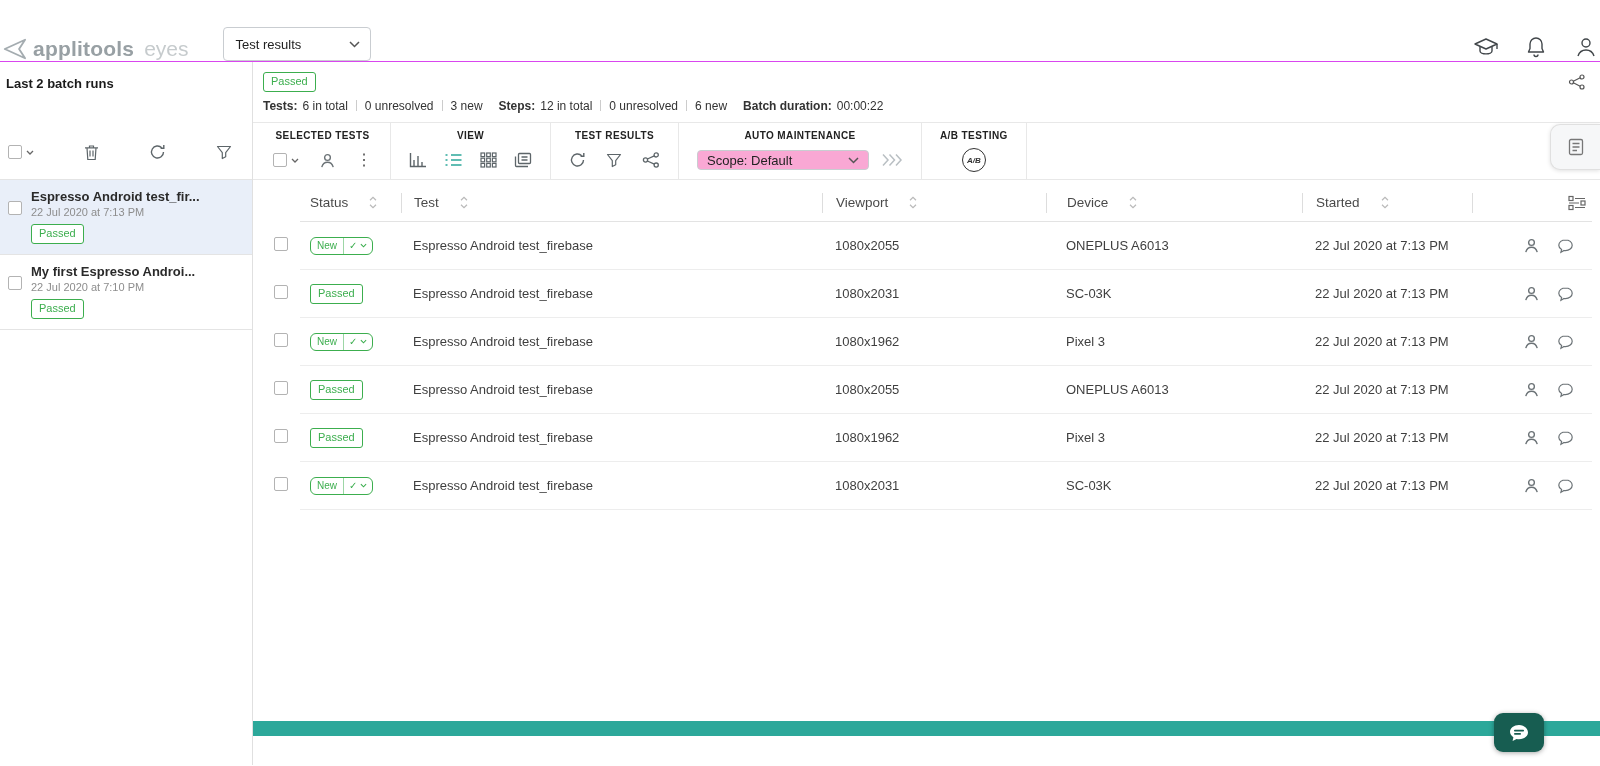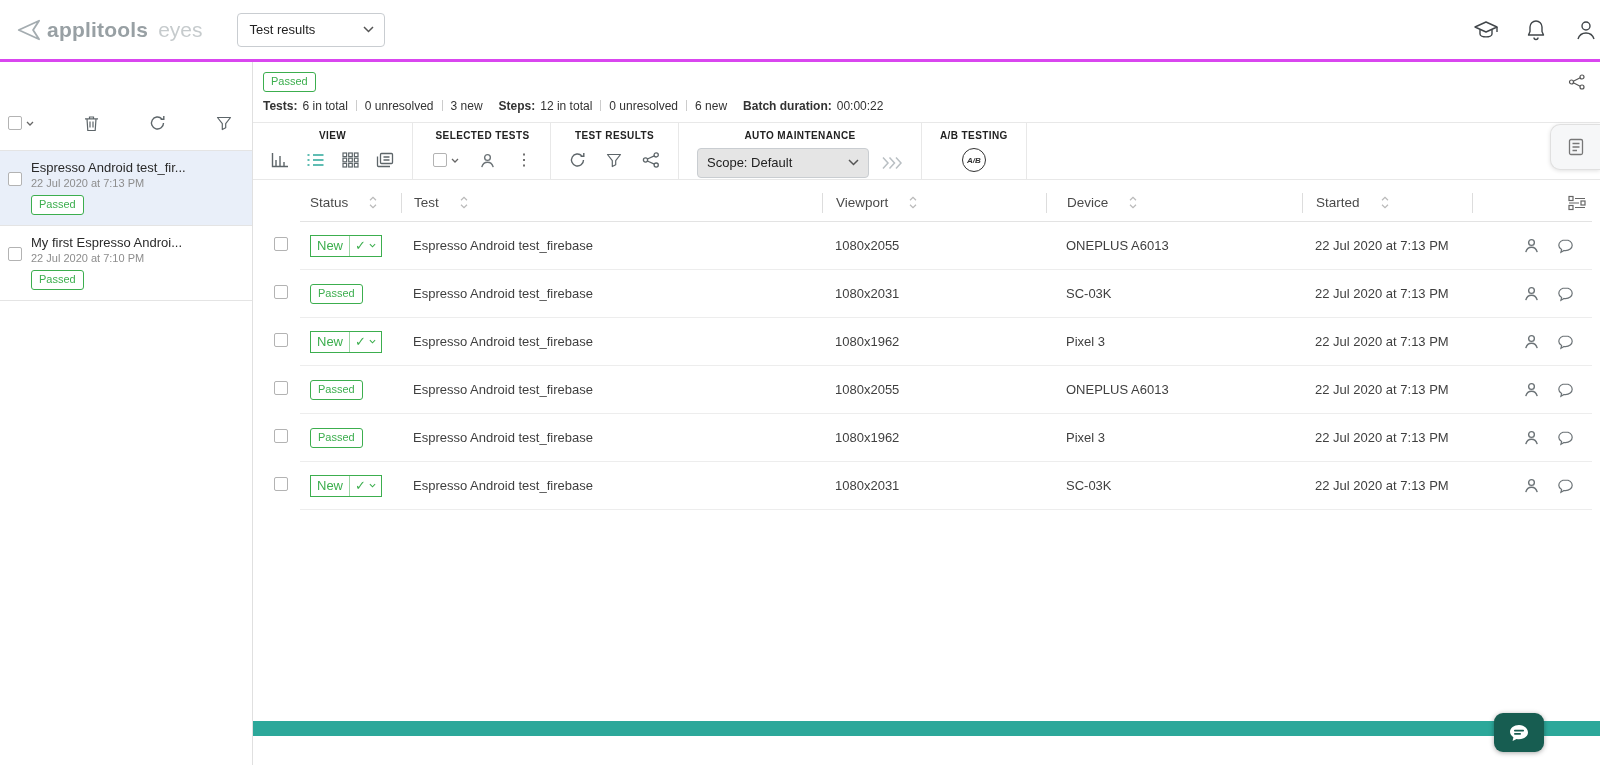--- a/index.html
+++ b/index.html
@@ -1,21 +1,21 @@
 <!DOCTYPE html>
 <html><head>
 <meta charset="utf-8">
 <style>
   *{box-sizing:border-box;margin:0;padding:0}
   html,body{width:1600px;height:766px}
   body{font-family:"Liberation Sans",sans-serif;background:#fff;color:#333;overflow:hidden}
   .page{width:1600px;height:766px;position:relative;overflow:hidden;background:#fff}
 
   
-  .topbar{height:62px;border-bottom:3px solid #d946ef;display:flex;align-items:center;padding-left:14px}
+  .topbar{height:62px;border-bottom:1px solid #d946ef;display:flex;align-items:flex-end;padding-left:0}
   .logo{display:flex;align-items:center}
   .logo-mark{margin-right:5px;display:flex}
   .brand{font-size:21px;font-weight:bold;color:#98a0a4;letter-spacing:.2px}
   .brand-light{font-size:21px;color:#c6cbcd;margin-left:10px}
   .hdr-select{margin-left:34px;width:148px;height:34px;border:1px solid #c9cdd1;border-radius:4px;display:flex;align-items:center;justify-content:space-between;padding:0 10px 0 12px;font-size:13px;color:#222;cursor:pointer;background:#fff}
   .top-icons{margin-left:auto;display:flex;align-items:center;gap:22px;padding-right:0}
   .ticon{width:28px;height:28px;display:flex;align-items:center;justify-content:center;cursor:pointer}
 
   
   .app{display:flex;height:703px}
@@ -24,48 +24,48 @@
 
   
   .sb-title{font-size:13px;font-weight:bold;color:#1b1b1b;padding:14px 8px 0 6px}
   .sb-toolbar{margin-top:46px;display:flex;align-items:center;justify-content:space-between;padding:0 20px 0 8px;height:30px}
   .cbgroup{display:flex;align-items:center;gap:4px;cursor:pointer}
   .checkbox{width:14px;height:14px;border:1px solid #b3b3b3;border-radius:2px;background:#fff;display:inline-block;flex:none;cursor:pointer}
   .sb-list{margin-top:12px;border-top:1px solid #e4e4e4}
   .batch-item{position:relative;padding:9px 8px 10px 31px;border-bottom:1px solid #e4e4e4;cursor:pointer}
   .batch-item.selected{background:#e9eff9}
   .batch-item .checkbox{position:absolute;left:8px;top:21px}
-  .b-name{font-size:13px;font-weight:normal;color:#2a2a2a;white-space:nowrap;overflow:hidden;text-overflow:ellipsis}
+  .b-name{font-size:13px;font-weight:bold;color:#2a2a2a;white-space:nowrap;overflow:hidden;text-overflow:ellipsis}
   .b-date{font-size:11px;color:#8d8d8d;margin-top:2px}
 
   
   .badge{display:inline-block;border:1px solid #3cae4e;color:#3cae4e;border-radius:3px;font-size:11px;padding:2px 7px;background:#fff;line-height:1.25}
   .batch-item .badge{margin-top:6px}
-  .badge-new{display:inline-flex;align-items:center;border:1px solid #3cae4e;border-radius:0;background:#fff;font-size:13px;color:#3cae4e;cursor:pointer;overflow:hidden;line-height:1.25}
+  .badge-new{display:inline-flex;align-items:center;border:1px solid #3cae4e;border-radius:6px;background:#fff;font-size:10px;color:#3cae4e;cursor:pointer;overflow:hidden;line-height:1.25}
   .nb-label{padding:2px 6px}
   .nb-sep{width:1px;align-self:stretch;background:#3cae4e;opacity:.5}
   .nb-right{display:flex;align-items:center;gap:3px;padding:2px 5px}
 
   
   .bh{display:flex;align-items:center;padding:10px 14px 0 10px;gap:10px}
   .bh-title{font-size:13.5px;font-weight:bold;color:#1f1f1f}
   .bh-flow{margin-left:auto;cursor:pointer;display:flex}
   .stats{display:flex;align-items:center;padding:7px 15px 9px 10px;font-size:12px;color:#333}
   .stats .b{font-weight:bold;margin-right:5px}
   .sep{width:1px;height:11px;background:#ccc;margin:0 8px;display:inline-block}
   .gap{margin-left:16px}
 
   
   .toolbar{border-top:1px solid #e8e8e8;border-bottom:1px solid #e8e8e8;display:flex;height:58px}
   .tgroup{border-right:1px solid #e8e8e8;padding:7px 18px 6px;display:flex;flex-direction:column;align-items:center}
   .tg-label{font-size:10px;font-weight:bold;letter-spacing:.4px;color:#222;white-space:nowrap}
   .tg-icons{display:flex;align-items:center;gap:20px;margin-top:7px;flex:1}
   .icon-btn{display:flex;align-items:center;justify-content:center;cursor:pointer}
   .kebab{font-size:16px;color:#555;line-height:1;cursor:pointer}
-  .scope{width:172px;height:30px;border:1px solid #c9cdd1;border-radius:4px;display:flex;align-items:center;justify-content:space-between;padding:0 9px;font-size:13px;color:#222;background:#e5e5e5;cursor:pointer}
+  .scope{width:172px;height:20px;border:1px solid #c9cdd1;border-radius:4px;display:flex;align-items:center;justify-content:space-between;padding:0 9px;font-size:13px;color:#222;background:#f9a8d4;cursor:pointer}
   .ab-circle{width:24px;height:24px;border:1.5px solid #333;border-radius:50%;display:flex;align-items:center;justify-content:center;font-size:8px;font-weight:bold;font-style:italic;color:#333;cursor:pointer}
 
   
   .thead{display:flex;align-items:center;height:38px;margin-top:4px;font-size:13.5px;color:#4a4a4a;position:relative}
   .thead::after{content:'';position:absolute;left:47px;right:8px;bottom:0;height:1px;background:#e3e3e3}
   .hcell{display:flex;align-items:center;gap:21px;cursor:pointer}
   .col-cb{width:48px;padding-left:21px;flex:none;cursor:default}
   .col-status{width:100px;flex:none;padding-left:9px}
   .col-test{width:421px;flex:none;padding-left:12px}
   .col-viewport{width:224px;flex:none;padding-left:13px}
@@ -124,20 +124,21 @@
             <circle cx="12" cy="8" r="4"></circle>
             <path d="M4 21c1.3-4 4.3-6 8-6s6.7 2 8 6"></path>
           </svg>
       </span>
     </div>
   </header>
 
   <div class="app">
 
     <aside class="sidebar">
+      <div class="sb-title">Last 2 batch runs</div>
       <div class="sb-toolbar">
         <span class="cbgroup">
           <span class="checkbox"></span>
           <svg width="8" height="5" viewBox="0 0 8 5" fill="none" stroke="#666" stroke-width="1.3">
               <path d="M1 1l3 3 3-3"></path>
             </svg>
         </span>
         <span class="icon-btn">
           <svg width="15" height="17" viewBox="0 0 15 17" fill="none" stroke="#5d6569" stroke-width="1.2">
               <path d="M1 3.8h13M5.5 3.8V2h4v1.8M3 3.8l.8 11.7h7.4L12 3.8M6 6.5v6M9 6.5v6"></path>
@@ -196,20 +197,39 @@
         <span>12 in total</span>
         <span class="sep"></span>
         <span>0 unresolved</span>
         <span class="sep"></span>
         <span>6 new</span>
         <span class="b gap">Batch duration:</span>
         <span>00:00:22</span>
       </div>
 
       <div class="toolbar">
+        <div class="tgroup" style="padding-left:20px">
+          <span class="tg-label">SELECTED TESTS</span>
+          <div class="tg-icons">
+            <span class="cbgroup">
+              <span class="checkbox"></span>
+              <svg width="8" height="5" viewBox="0 0 8 5" fill="none" stroke="#666" stroke-width="1.3">
+                  <path d="M1 1l3 3 3-3"></path>
+                </svg>
+            </span>
+            <span class="icon-btn">
+              <svg width="17" height="17" viewBox="0 0 16 16" fill="none" stroke="#6b7276" stroke-width="1.3">
+                  <circle cx="8" cy="5.2" r="2.7"></circle>
+                  <path d="M2.6 14.2c.9-3 2.9-4.5 5.4-4.5s4.5 1.5 5.4 4.5"></path>
+                </svg>
+            </span>
+            <span class="kebab">⋮</span>
+          </div>
+        </div>
+
         <div class="tgroup">
           <span class="tg-label">VIEW</span>
           <div class="tg-icons" style="gap:17px">
             <span class="icon-btn">
               <svg width="18" height="16" viewBox="0 0 18 16" fill="none" stroke="#5d6569" stroke-width="1.4">
                   <path d="M1.5 1v13.5H17"></path>
                   <path d="M5 14.5V8M9 14.5V4M13 14.5V10"></path>
                 </svg>
             </span>
             <span class="icon-btn">
@@ -230,39 +250,20 @@
                   <rect x="12.4" y="11.4" width="3.6" height="3.6"></rect>
                 </svg>
             </span>
             <span class="icon-btn">
               <svg width="18" height="16" viewBox="0 0 18 16" fill="none" stroke="#5d6569" stroke-width="1.3">
                   <rect x="4.5" y="1.5" width="12" height="10" rx="1"></rect>
                   <path d="M1.5 4.5v9a1 1 0 0 0 1 1H14"></path>
                   <path d="M7.5 5h6M7.5 8h6"></path>
                 </svg>
             </span>
-          </div>
-        </div>
-
-        <div class="tgroup" style="padding-left:20px">
-          <span class="tg-label">SELECTED TESTS</span>
-          <div class="tg-icons">
-            <span class="cbgroup">
-              <span class="checkbox"></span>
-              <svg width="8" height="5" viewBox="0 0 8 5" fill="none" stroke="#666" stroke-width="1.3">
-                  <path d="M1 1l3 3 3-3"></path>
-                </svg>
-            </span>
-            <span class="icon-btn">
-              <svg width="17" height="17" viewBox="0 0 16 16" fill="none" stroke="#6b7276" stroke-width="1.3">
-                  <circle cx="8" cy="5.2" r="2.7"></circle>
-                  <path d="M2.6 14.2c.9-3 2.9-4.5 5.4-4.5s4.5 1.5 5.4 4.5"></path>
-                </svg>
-            </span>
-            <span class="kebab">⋮</span>
           </div>
         </div>
 
         <div class="tgroup">
           <span class="tg-label">TEST RESULTS</span>
           <div class="tg-icons">
             <span class="icon-btn">
               <svg width="17" height="16" viewBox="0 0 17 16" fill="none" stroke="#5d6569" stroke-width="1.4">
                   <path d="M14.5 8a6 6 0 1 1-1.76-4.24"></path>
                   <path d="M14.8 1v3.2h-3.2"></path>

